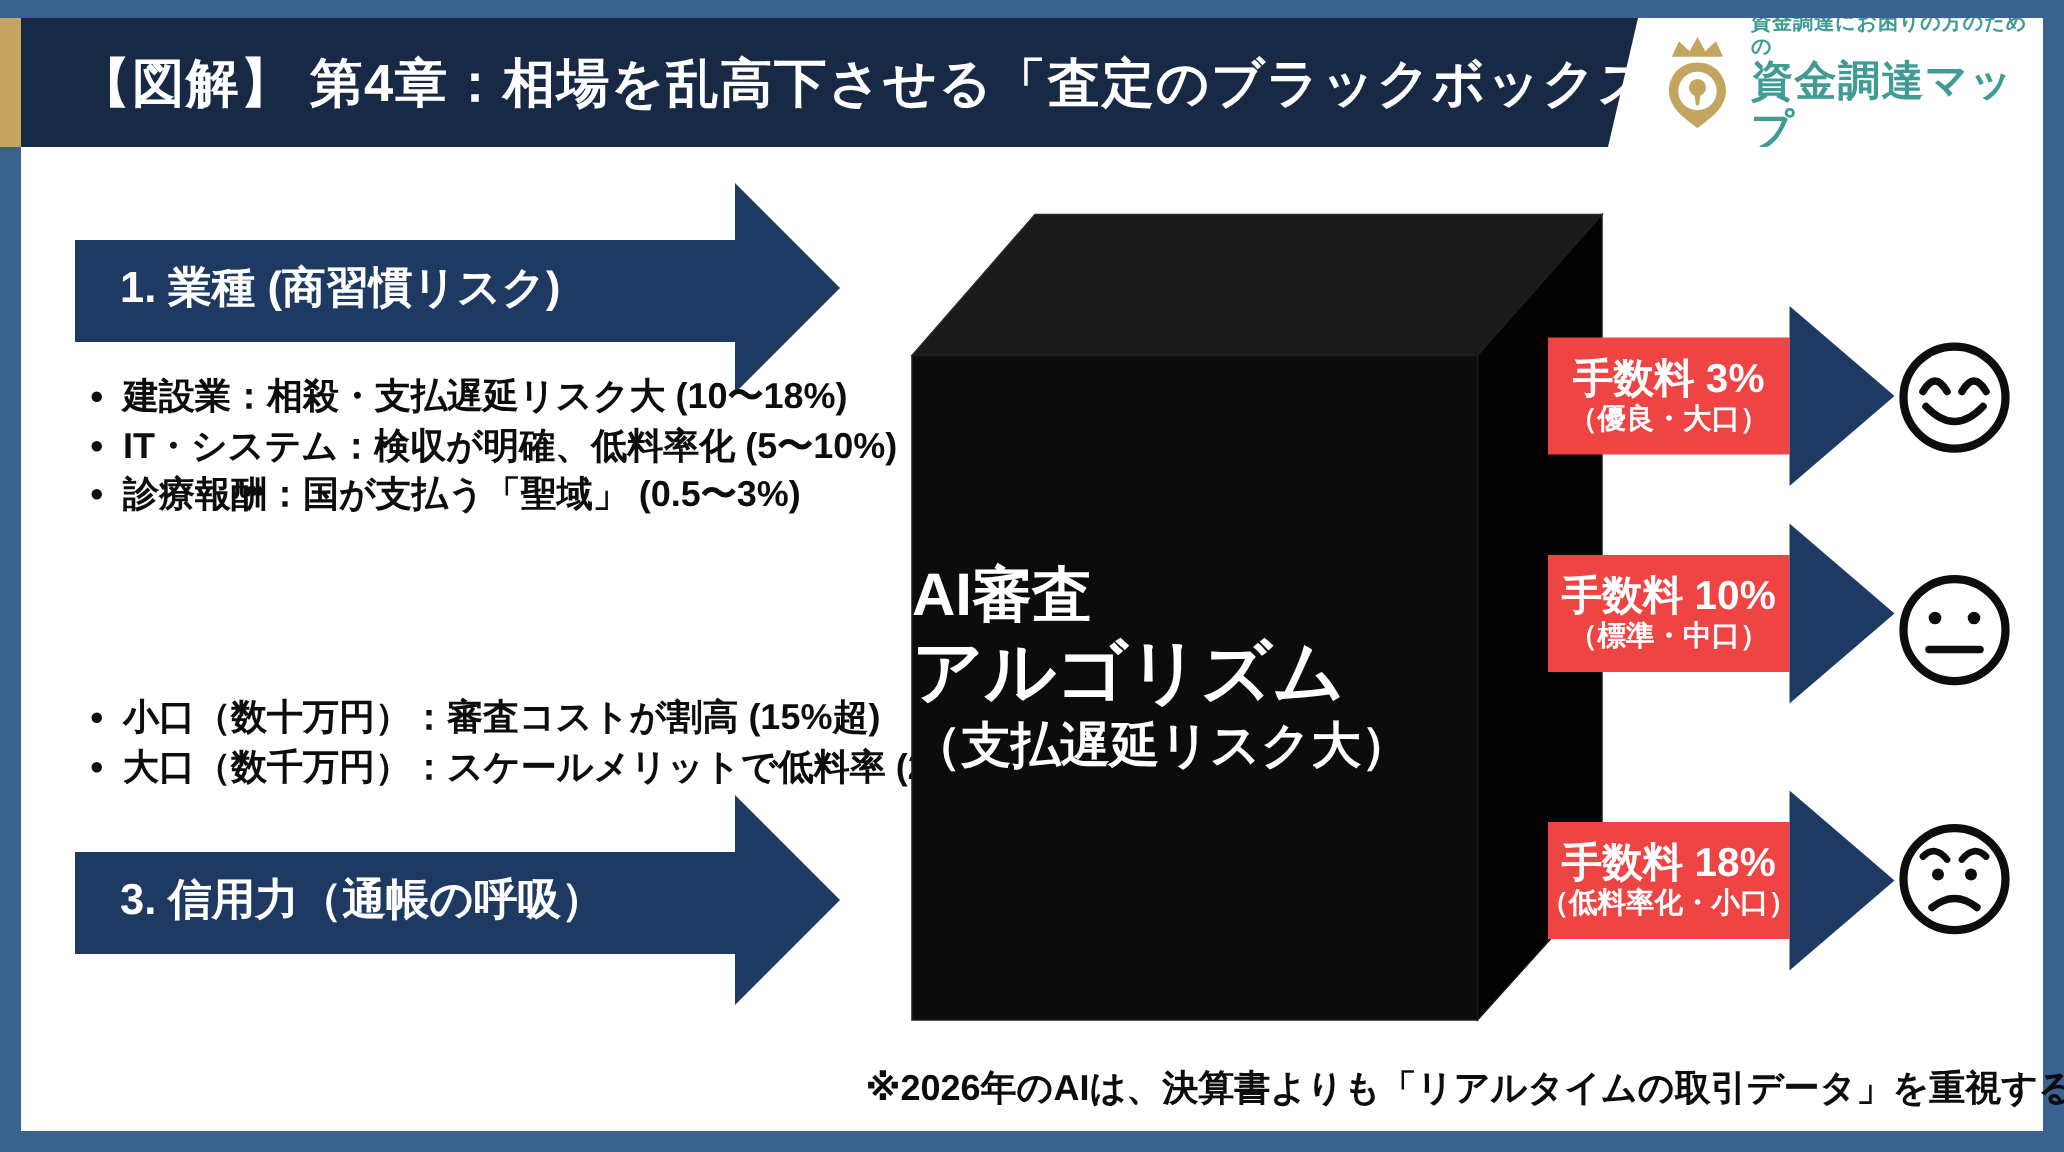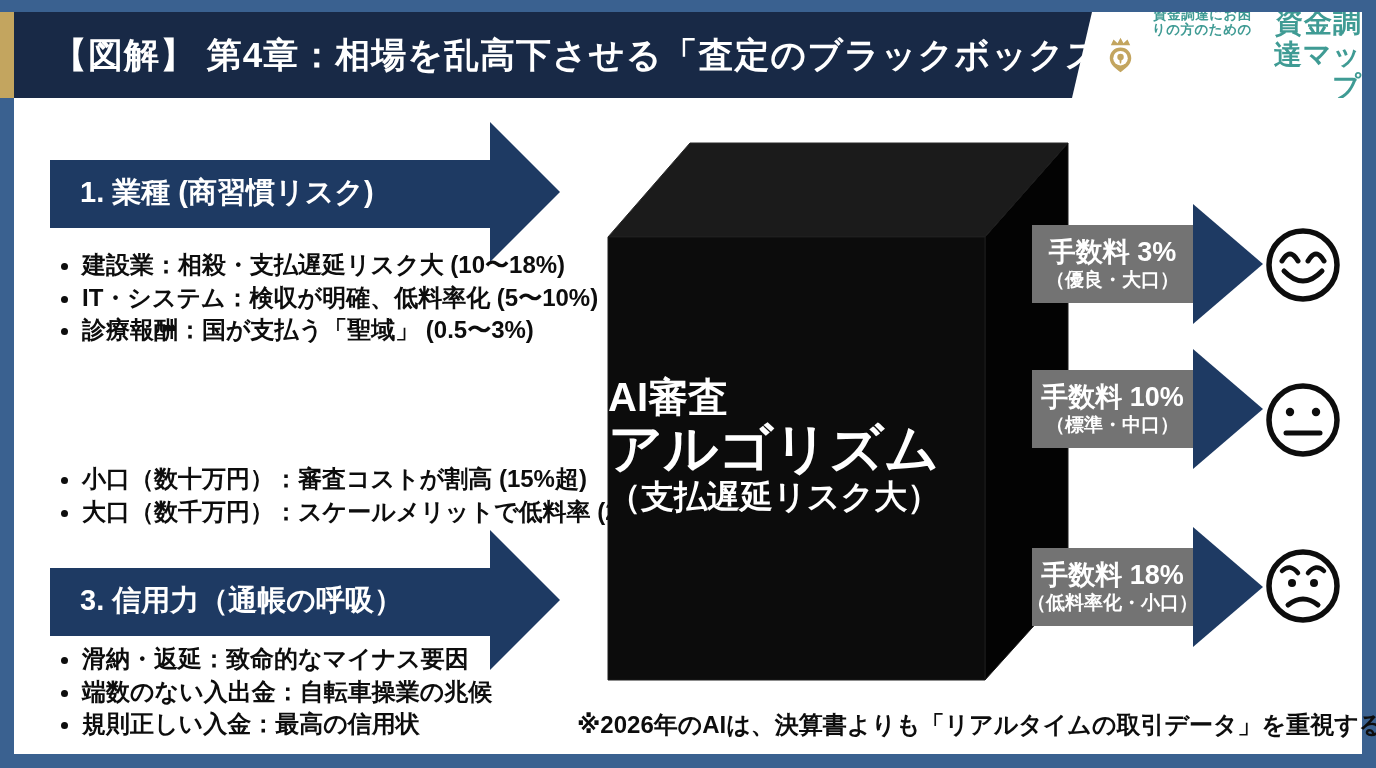--- a/index.html
+++ b/index.html
@@ -18,21 +18,21 @@
   }
   .header-title{
     color:#ffffff;font-weight:bold;font-size:35px;letter-spacing:1px;
     padding-left:38px;white-space:nowrap;
   }
   .logo-panel{
     position:absolute;right:0;top:0;height:86px;width:290px;background:#ffffff;
     clip-path:polygon(20px 0,100% 0,100% 100%,0 100%);
     display:flex;align-items:center;gap:10px;padding-left:34px;box-sizing:border-box;
   }
-  .logo-text{display:flex;flex-direction:row;line-height:1.15;text-align:right;}
+  .logo-text{display:flex;flex-direction:column;line-height:1.15;}
   .logo-tagline{color:#3f9b94;font-size:13.5px;font-weight:bold;letter-spacing:.5px;}
   .logo-name{color:#3f9b94;font-size:28px;font-weight:bold;letter-spacing:1px;}
 
   
   .banner{
     position:absolute;left:50px;width:440px;height:68px;background:#1e3a63;
   }
   .banner .head{
     position:absolute;left:440px;top:-38px;width:0;height:0;
     border-top:70px solid transparent;border-bottom:70px solid transparent;
@@ -52,26 +52,26 @@
   ul.bullets li{line-height:32.5px;white-space:nowrap;}
   .l1{top:249px;} .l2{top:463px;} .l3{top:643px;}
 
   
   .boxsvg{position:absolute;left:600px;top:140px;z-index:5;}
   .box-label{
     position:absolute;left:608px;top:372px;width:377px;z-index:6;
     color:#ffffff;font-weight:bold;text-align:left;
   }
   .box-line1{font-size:40px;line-height:50px;}
-  .box-line2{font-size:54px;line-height:52px;}
+  .box-line2{font-size:47px;line-height:52px;}
   .box-line3{font-size:33px;line-height:46px;}
 
   
   .out-arrow{
-    position:absolute;left:1032px;width:161px;height:78px;background:#737373;z-index:7;
+    position:absolute;left:1032px;width:161px;height:78px;background:#ef4444;z-index:7;
     display:flex;flex-direction:column;justify-content:center;align-items:center;
   }
   .out-arrow .head{
     position:absolute;left:161px;top:-21px;width:0;height:0;
     border-top:60px solid transparent;border-bottom:60px solid transparent;
     border-left:70px solid #1e3a63;
   }
   .out-fee{color:#fff;font-weight:bold;font-size:27px;line-height:32px;white-space:nowrap;}
   .out-seg{color:#fff;font-weight:bold;font-size:19px;line-height:24px;white-space:nowrap;}
   .o1{top:225px;} .o2{top:370px;} .o3{top:548px;}
@@ -121,25 +121,20 @@
 
   <ul class="bullets l2">
     <li>小口（数十万円）：審査コストが割高 (15%超)</li>
     <li>大口（数千万円）：スケールメリットで低料率 (2〜5%</li>
   </ul>
 
   <div class="banner b3">
     <div class="head"></div>
     <div class="label">3. 信用力（通帳の呼吸）</div>
   </div>
-  <ul class="bullets l3">
-    <li>滑納・返延：致命的なマイナス要因</li>
-    <li>端数のない入出金：自転車操業の兆候</li>
-    <li>規則正しい入金：最高の信用状</li>
-  </ul>
 
   <svg class="boxsvg" width="475" height="548" viewBox="0 0 475 548">
     <polygon points="8,97 90,3 468,3 385,97" fill="#1b1b1b" stroke="#2a2a2a" stroke-width="1"></polygon>
     <polygon points="385,97 468,3 468,448 385,540" fill="#030303" stroke="#1c1c1c" stroke-width="1"></polygon>
     <polygon points="8,97 385,97 385,540 8,540" fill="#0c0c0c" stroke="#1c1c1c" stroke-width="1"></polygon>
   </svg>
   <div class="box-label">
     <div class="box-line1">AI審査</div>
     <div class="box-line2">アルゴリズム</div>
     <div class="box-line3">（支払遅延リスク大）</div>

